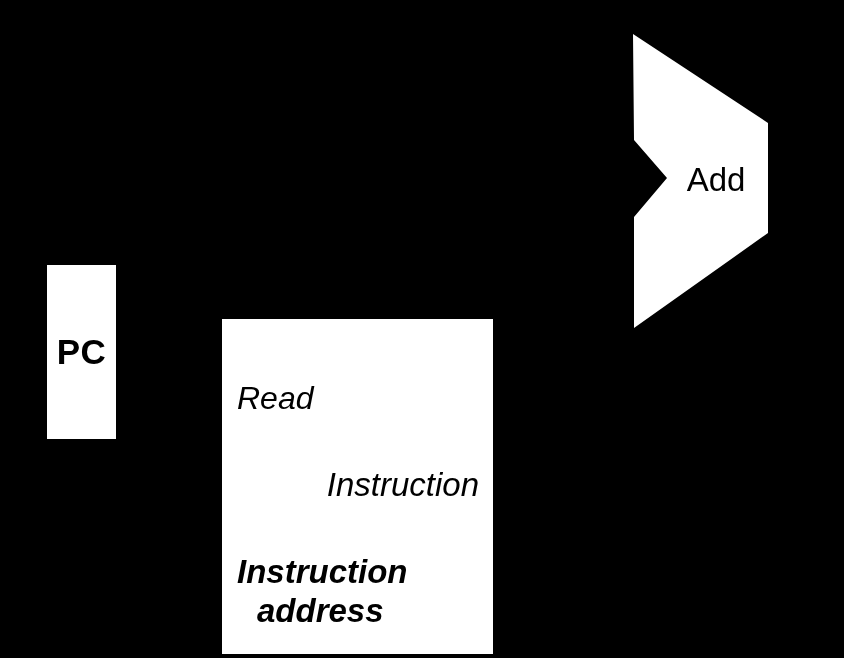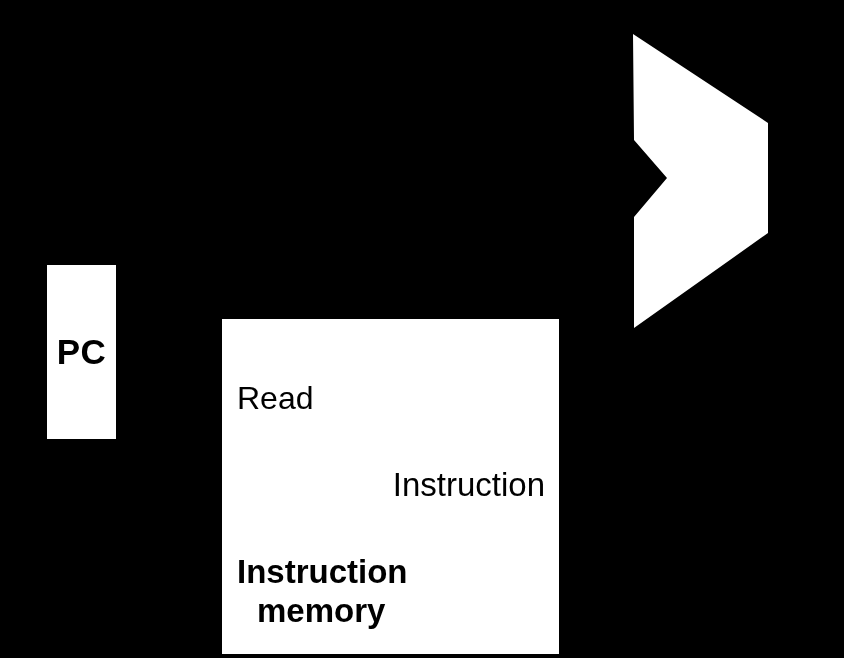--- a/index.html
+++ b/index.html
@@ -30,22 +30,23 @@
     justify-content: center;
   }
   #pc-box .pc-label {
     font-size: 35px;
     font-weight: bold;
     letter-spacing: 0.5px;
   }
   #imem-box {
     left: 222px;
     top: 319px;
-    width: 337px;
+    width: 271px;
     height: 335px;
+    font-style: italic;
   }
   .imem-read-address {
     position: absolute;
     left: 15px;
     top: 28px;
     font-size: 32px;
     line-height: 34px;
     white-space: pre-line;
   }
   .imem-output-label {
@@ -95,23 +96,24 @@
     <span class="pc-label">PC</span>
   </div>
 
   <div class="box" id="imem-box">
     <div class="imem-read-address">
       <span>Read</span><br>
     </div>
     <div class="imem-output-label">Instruction</div>
     <div class="imem-title">
       <span>Instruction</span><br>
-      <span class="line2">memory</span>
+      <span class="line2">address</span>
     </div>
   </div>
 
   <div id="adder">
     <svg width="137" height="296" viewBox="0 0 137 296" xmlns="http://www.w3.org/2000/svg">
       <polygon points="1,1 136,90 136,200 2,295 2,184 35,145 2,107" fill="#ffffff" stroke="none"></polygon>
     </svg>
+    <div class="adder-label">Add</div>
   </div>
 
 </div>
 
 </body></html>

